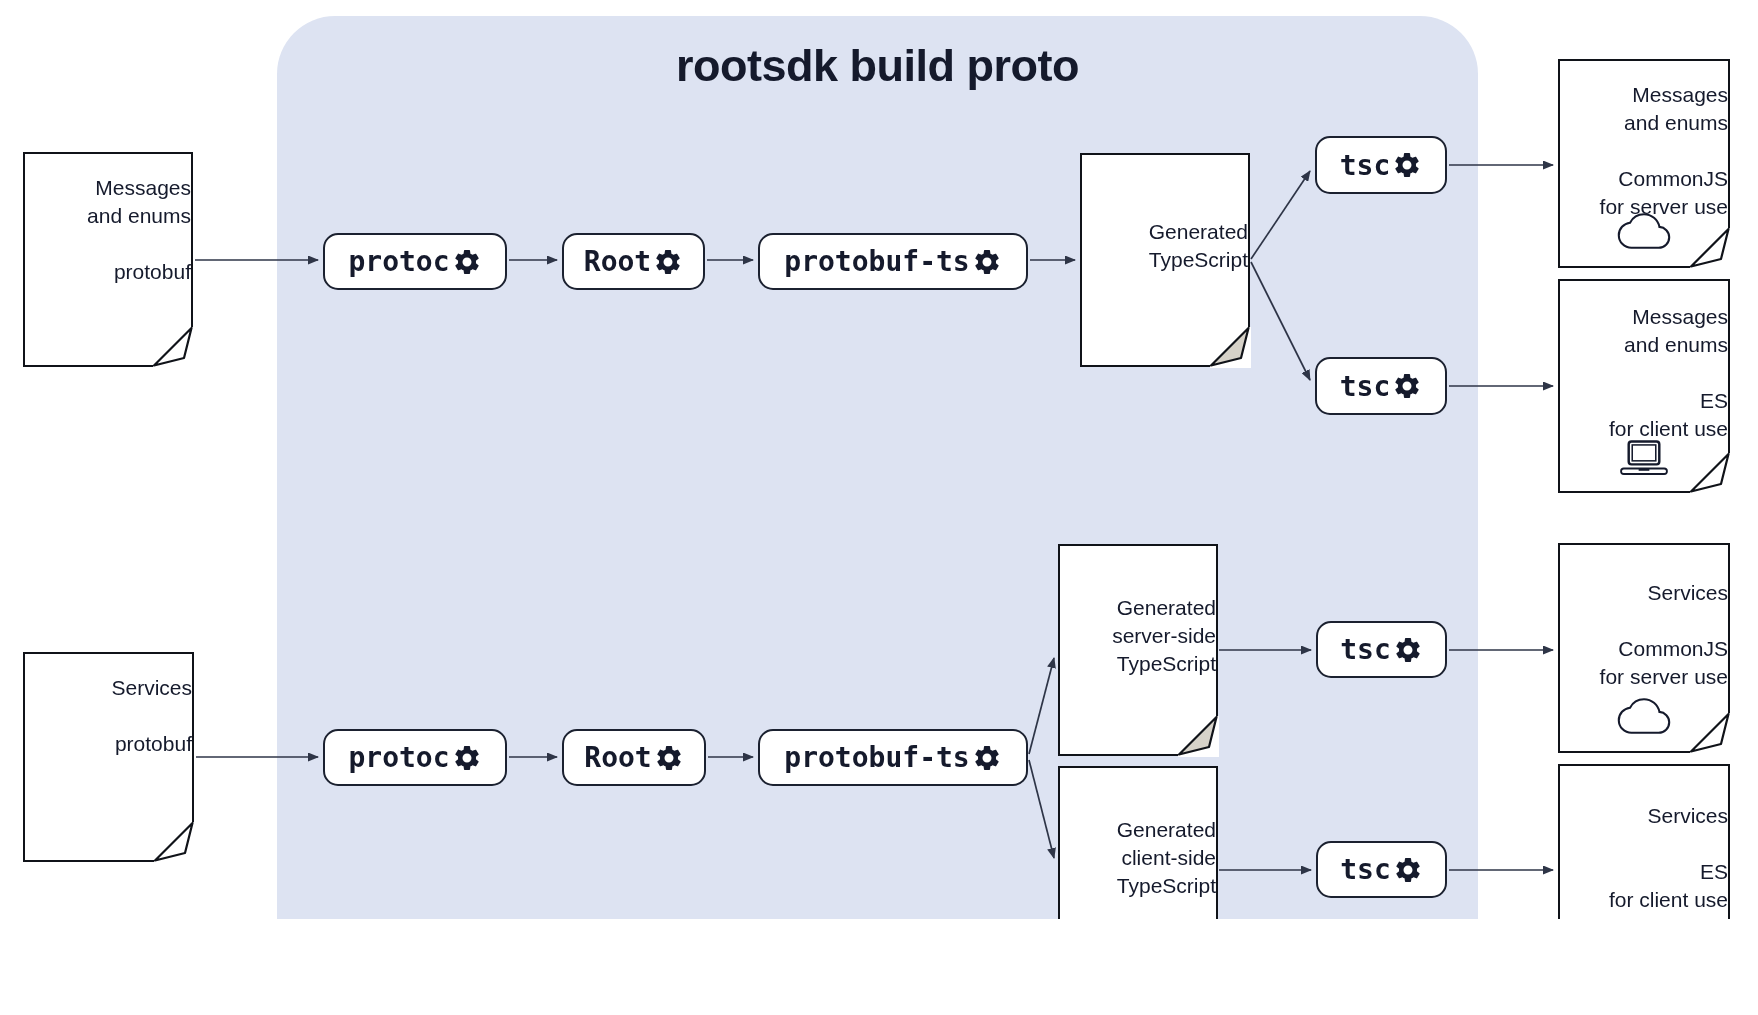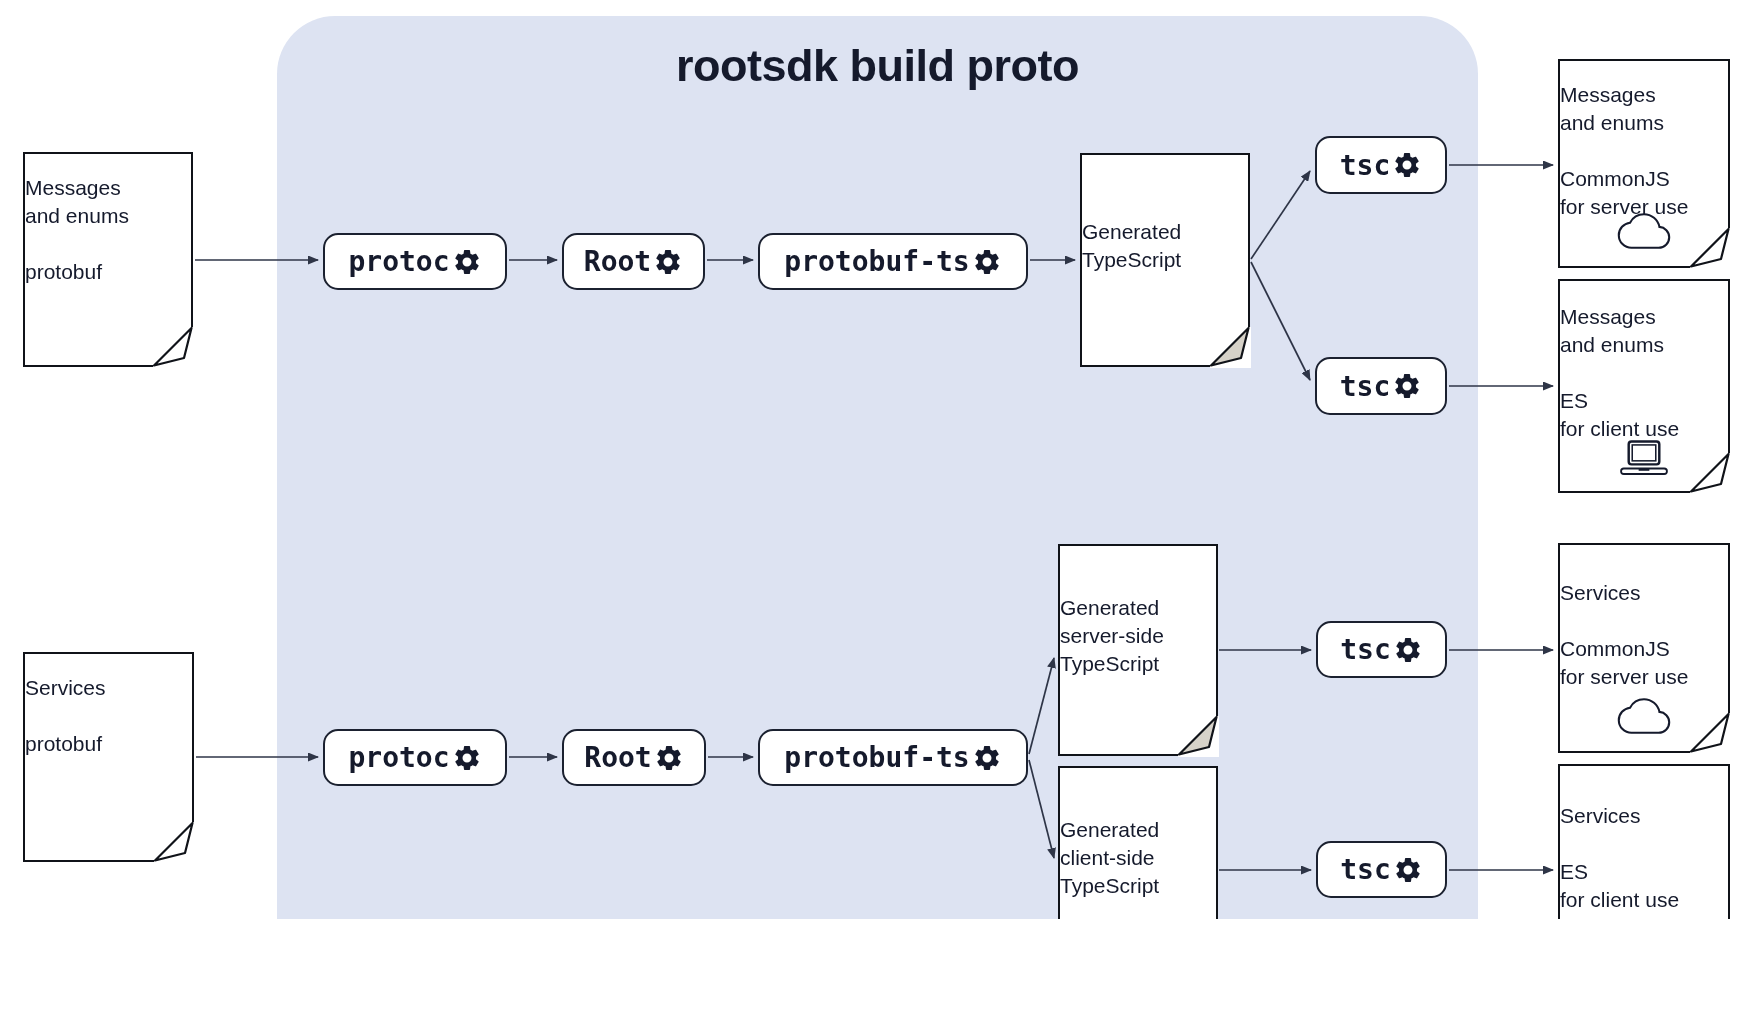--- a/index.html
+++ b/index.html
@@ -23,21 +23,21 @@
   .title{
     position:absolute;left:277px;top:40px;width:1201px;margin:0;
     text-align:center;font-size:45px;font-weight:bold;letter-spacing:-.5px;
     color:var(--ink);
   }
   .doc{
     position:absolute;background:var(--box-bg);
     border:2.5px solid var(--doc-border);box-sizing:border-box;
   }
   .doc-lines{
-    position:absolute;left:0;right:0;text-align:left;
+    position:absolute;left:0;right:0;text-align:right;
     font-size:21px;color:var(--ink);
   }
   .doc-input .doc-lines{top:20px;}
   .doc-gen .doc-lines{top:50%;transform:translateY(-50%) translateY(-14px);}
   .doc-out .doc-lines{top:50%;transform:translateY(-50%) translateY(-13px);}
   .ln{min-height:28px;line-height:28px;}
   .fold{position:absolute;right:-2.5px;bottom:-2.5px;width:41px;height:41px;}
   .fold-erase{fill:#fff;}
   .fold-flap{stroke:var(--doc-border);stroke-width:2.2;stroke-linejoin:round;}
   .fold-flap.white{fill:#fff;}

